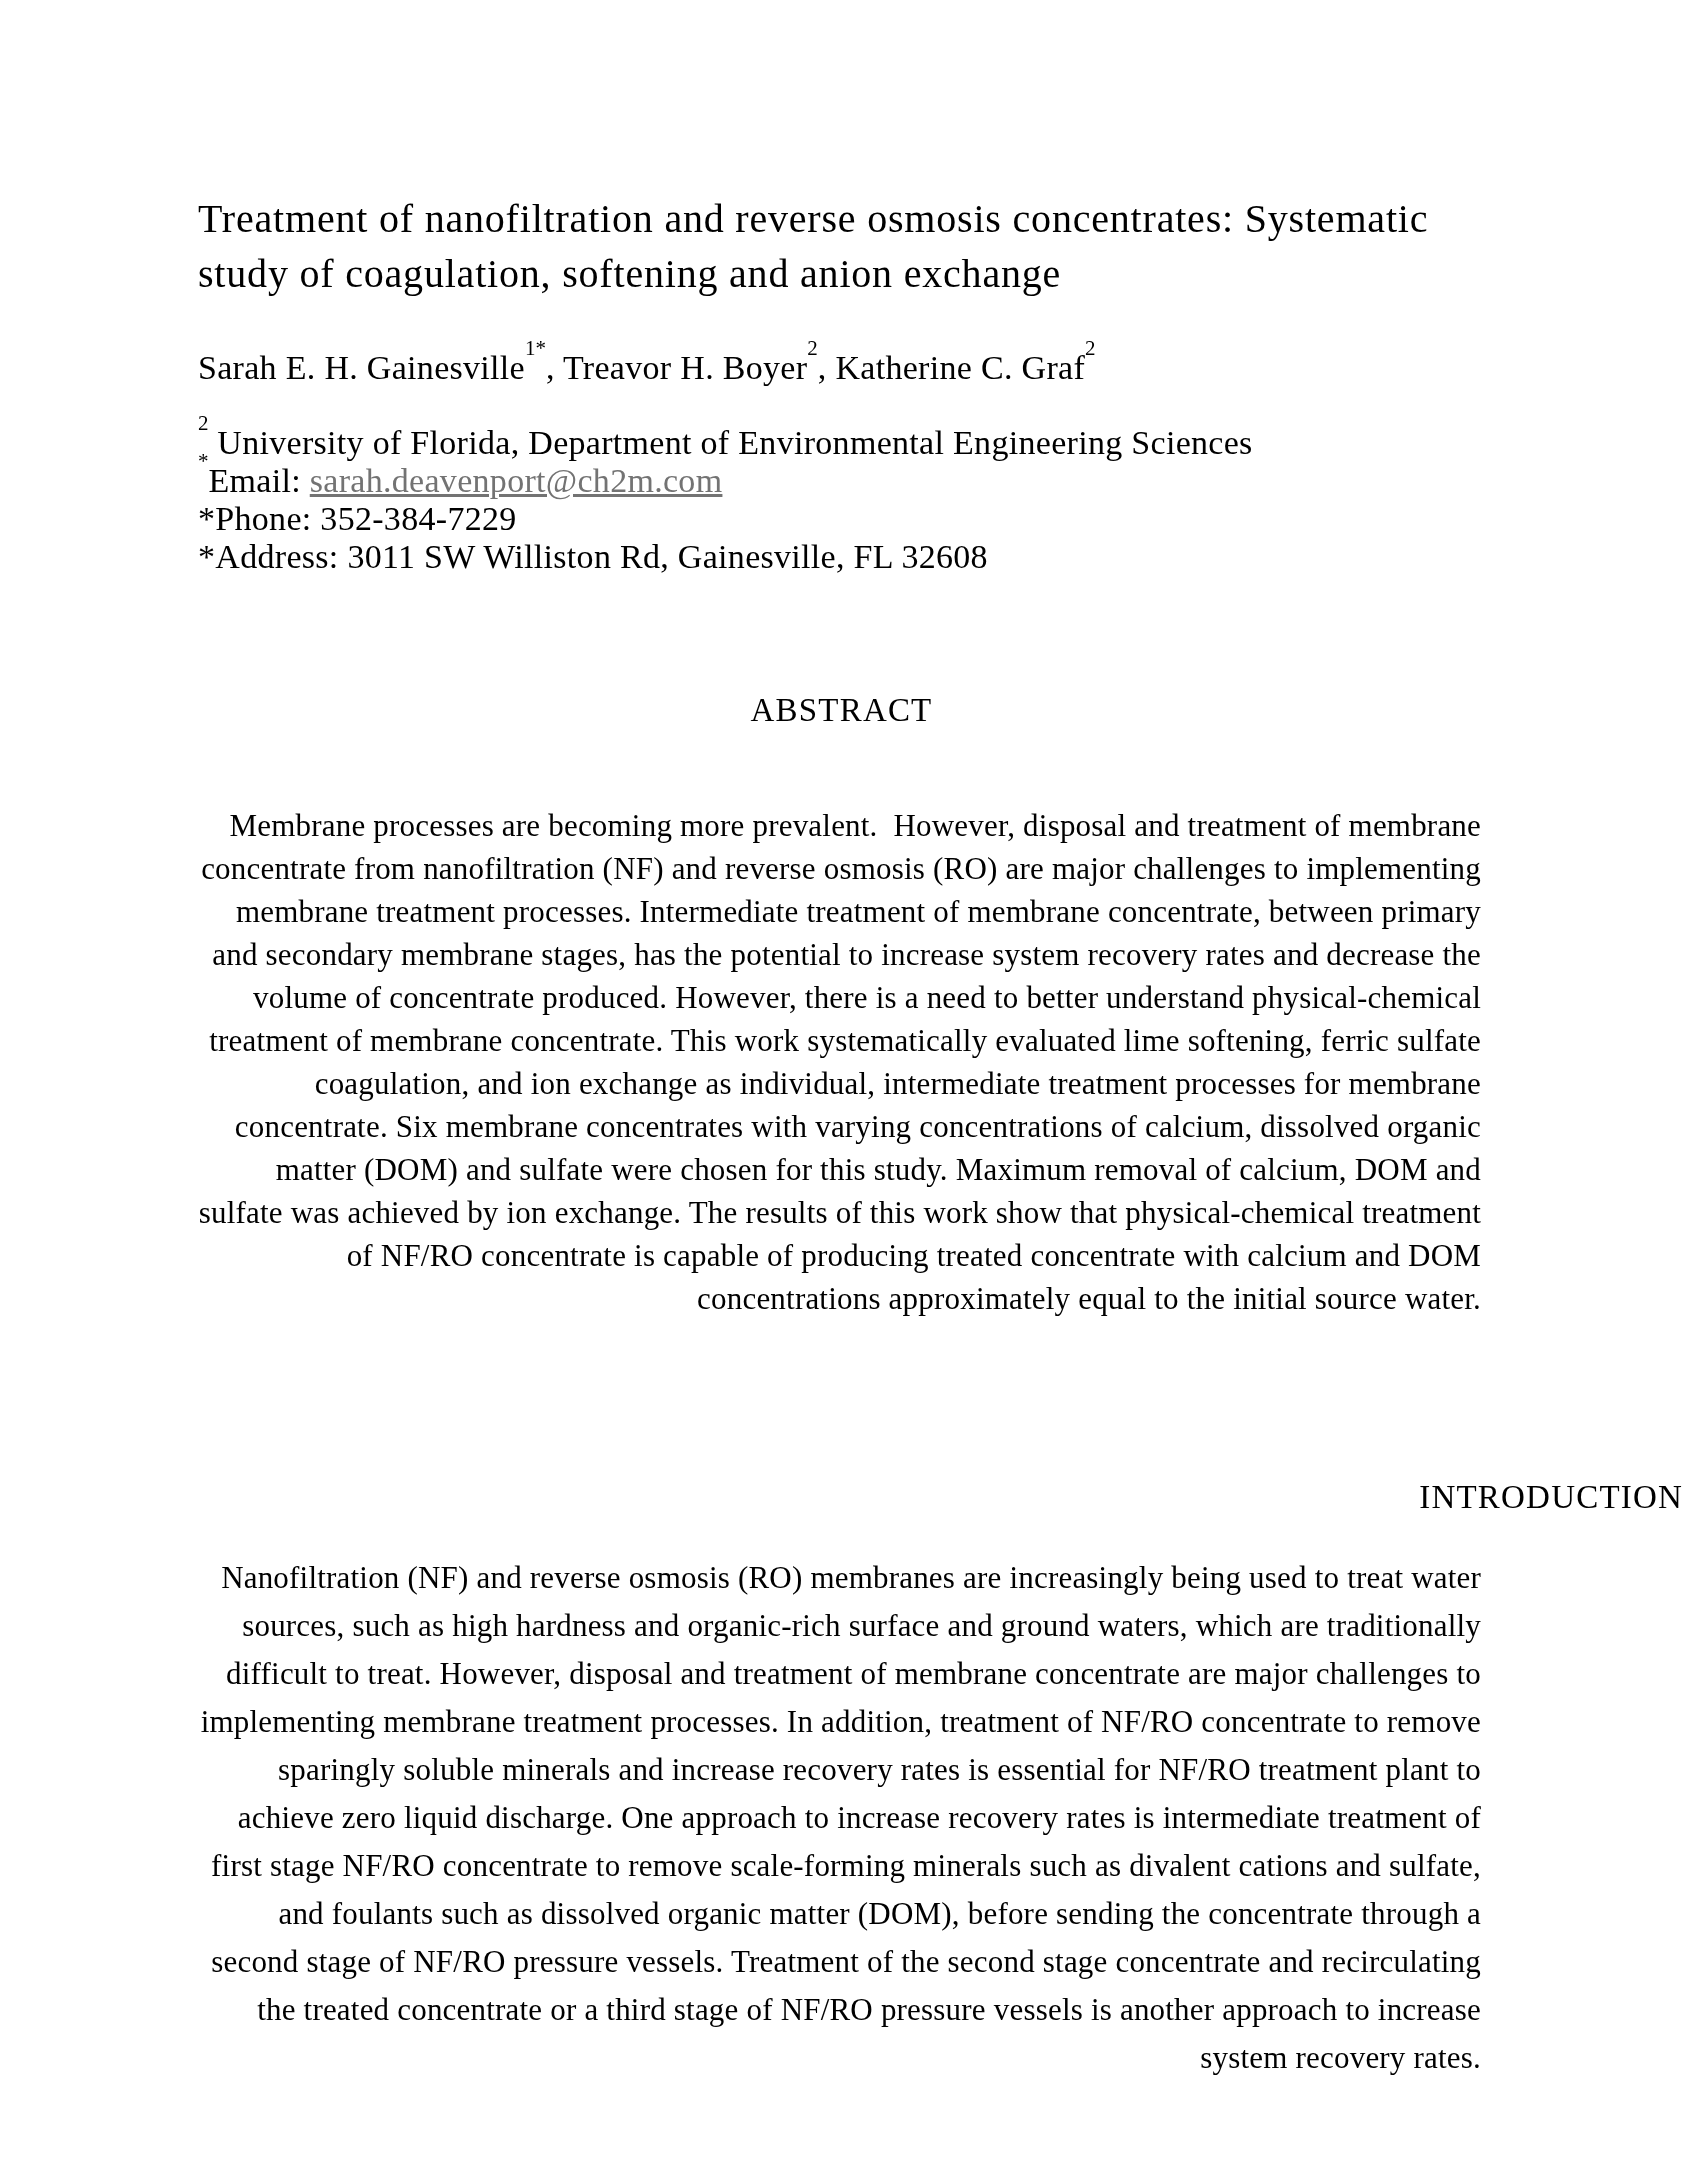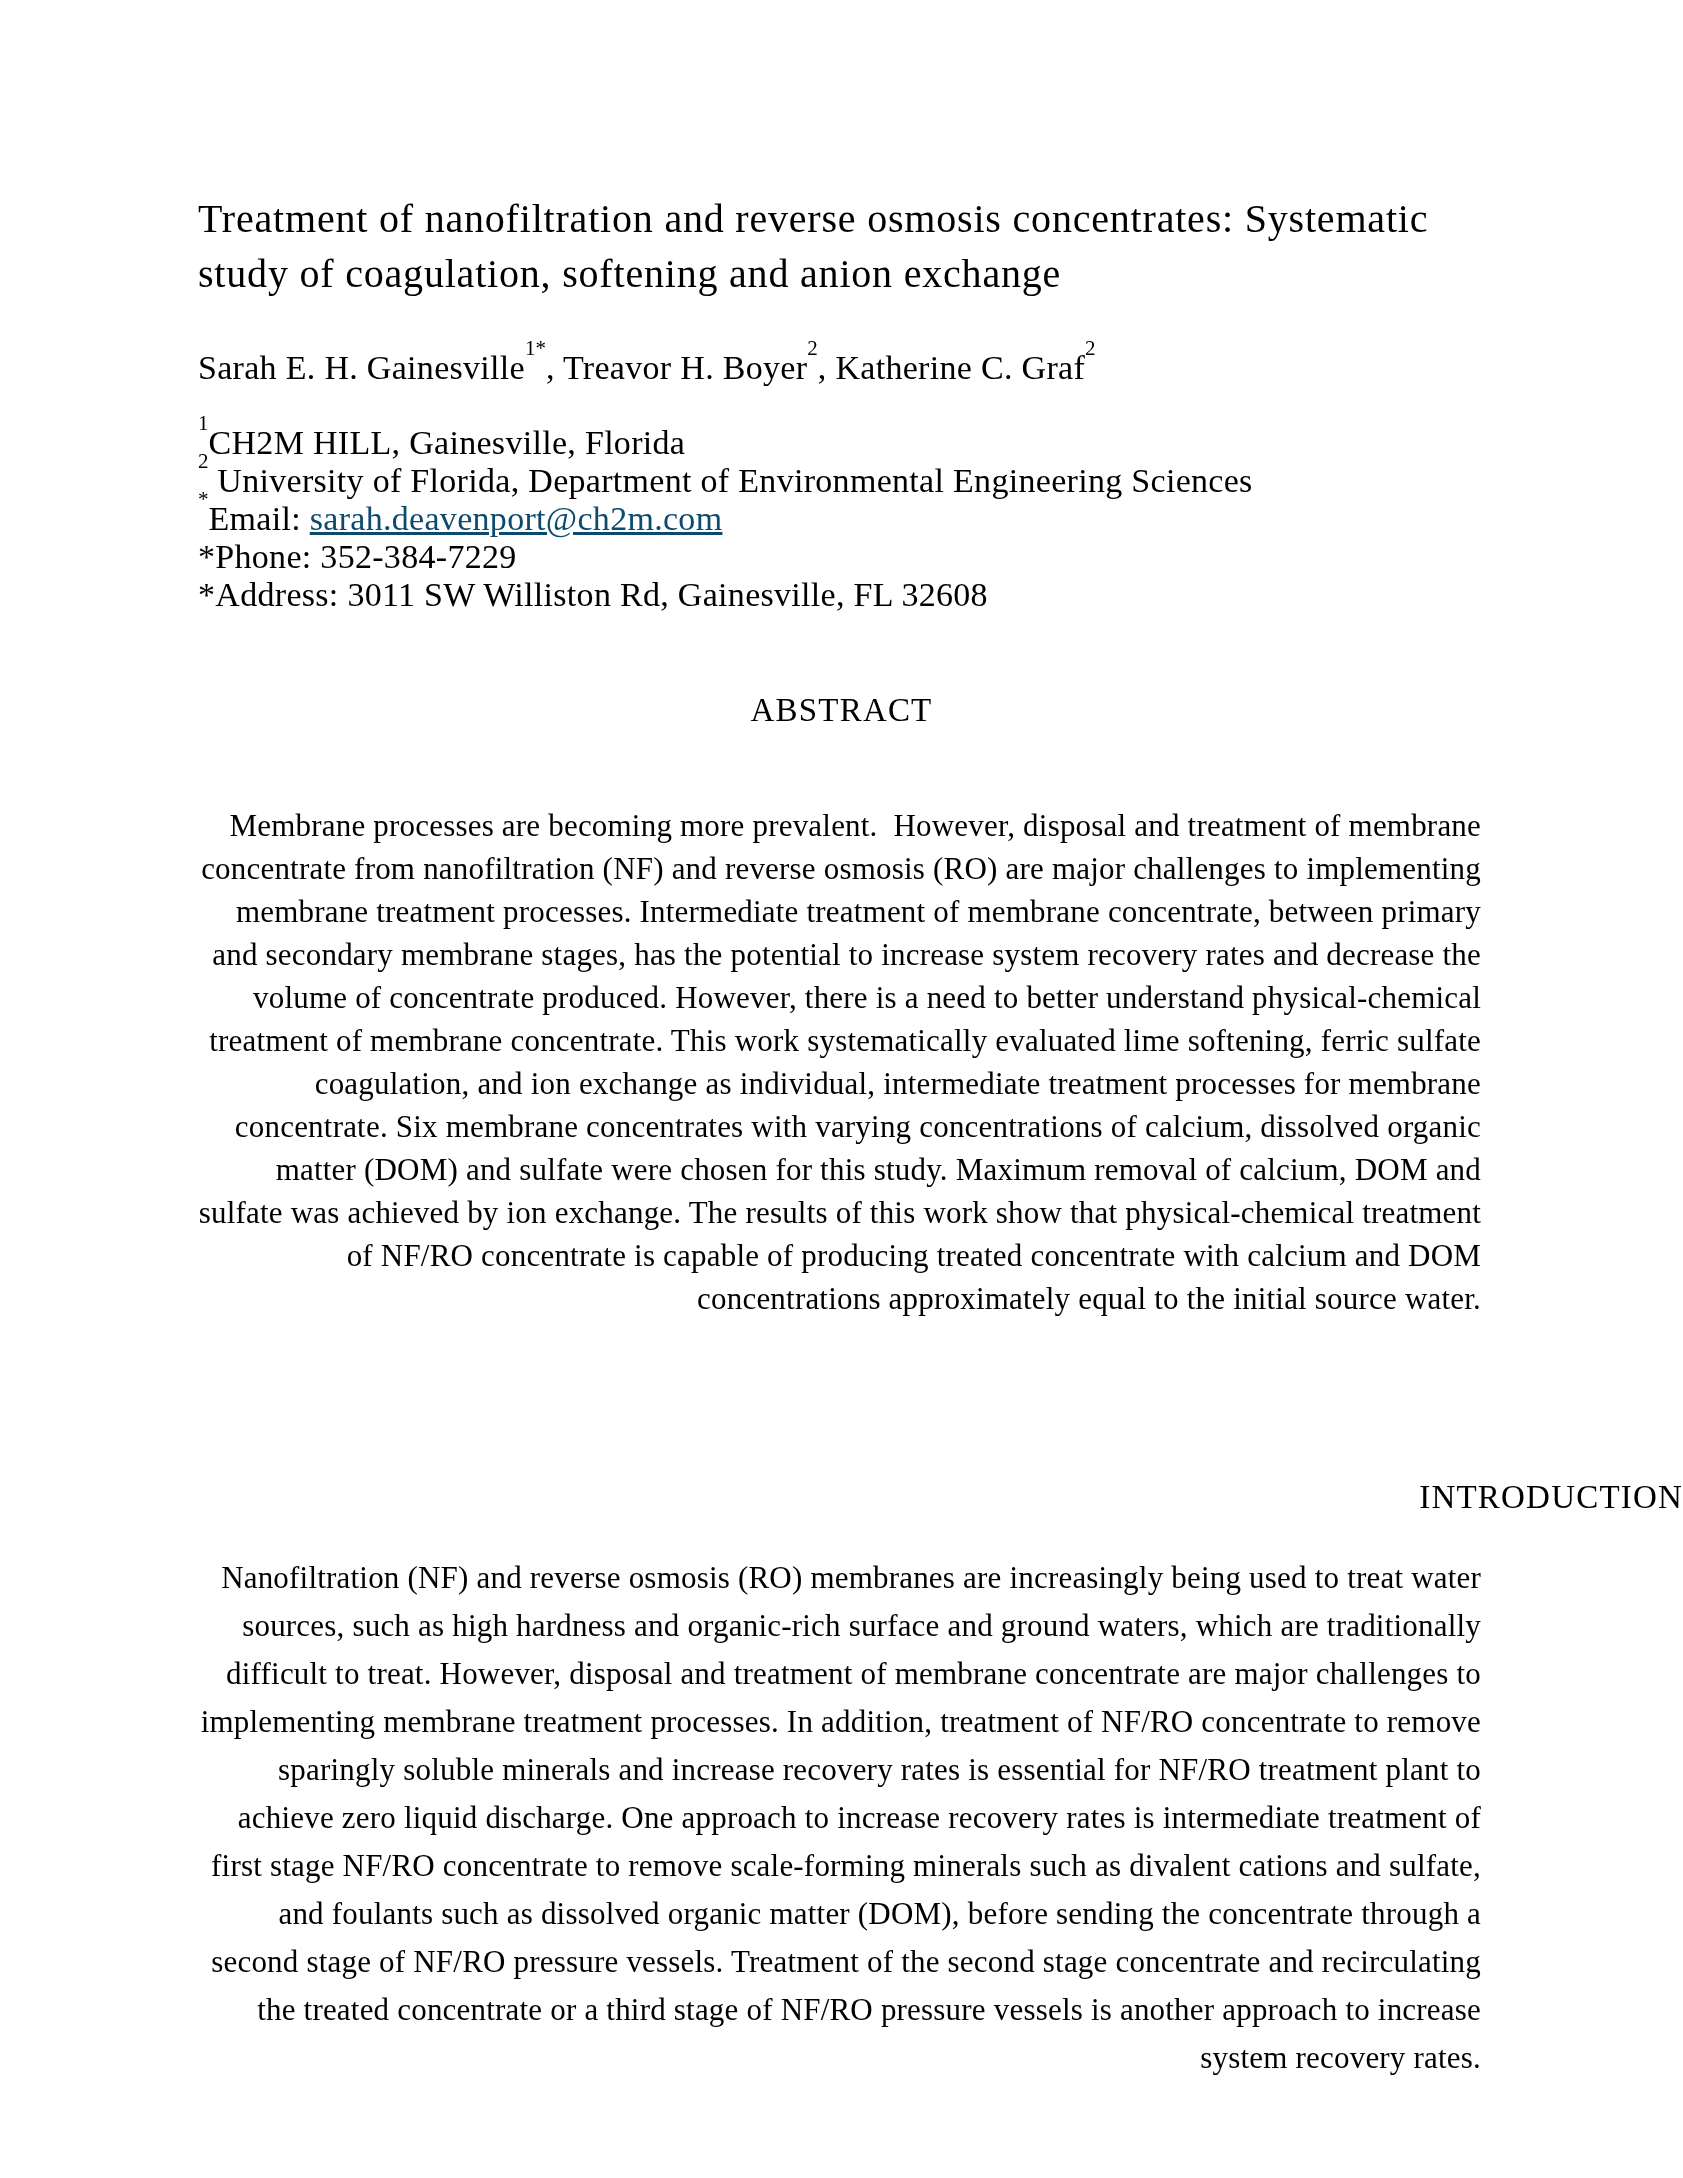--- a/index.html
+++ b/index.html
@@ -35,21 +35,21 @@
     letter-spacing: 0;
   }
   .affil-block {
     position: absolute;
     left: 198px; top: 424px; width: 1346px;
     font-size: 34px; line-height: 38px;
     letter-spacing: 0.3px;
   }
   .affil-line { white-space: pre-wrap; }
   .email-link {
-    color: #0c4a6e;
+    color: #737373;
     text-decoration: underline;
     cursor: pointer;
   }
   .section-heading {
     position: absolute;
     left: 0; width: 1683px;
     text-align: center;
     font-size: 33px; line-height: 40px;
     letter-spacing: 1.2px;
   }
@@ -70,21 +70,20 @@
 </head>
 <body>
 
 <div class="page">
 
   <div class="title">Treatment of nanofiltration and reverse osmosis concentrates: Systematic study of coagulation, softening and anion exchange</div>
 
   <div class="authors"><span>Sarah E. H. Gainesville</span><sup class="sup">1*</sup><span>, </span><span>Treavor H. Boyer</span><sup class="sup">2</sup><span>, </span><span>Katherine C. Graf</span><sup class="sup">2</sup></div>
 
   <div class="affil-block">
-    <div class="affil-line"><sup class="sup">1</sup><span>CH2M HILL, Gainesville, Florida</span></div>
     <div class="affil-line"><sup class="sup">2</sup><span> University of Florida, Department of Environmental Engineering Sciences</span></div>
     <div class="affil-line"><sup class="sup">*</sup><span>Email: </span><a class="email-link">sarah.deavenport@ch2m.com</a></div>
     <div class="affil-line">*Phone: 352-384-7229</div>
     <div class="affil-line">*Address: 3011 SW Williston Rd, Gainesville, FL 32608</div>
   </div>
 
   <div class="section-heading abstract-heading">ABSTRACT</div>
 
   <div class="body-text abstract-body">Membrane processes are becoming more prevalent.  However, disposal and treatment of membrane concentrate from nanofiltration (NF) and reverse osmosis (RO) are major challenges to implementing membrane treatment processes. Intermediate treatment of membrane concentrate, between primary and secondary membrane stages, has the potential to increase system recovery rates and decrease the volume of concentrate produced. However, there is a need to better understand physical-chemical treatment of membrane concentrate. This work systematically evaluated lime softening, ferric sulfate coagulation, and ion exchange as individual, intermediate treatment processes for membrane concentrate. Six membrane concentrates with varying concentrations of calcium, dissolved organic matter (DOM) and sulfate were chosen for this study. Maximum removal of calcium, DOM and sulfate was achieved by ion exchange. The results of this work show that physical-chemical treatment of NF/RO concentrate is capable of producing treated concentrate with calcium and DOM concentrations approximately equal to the initial source water.</div>
 

